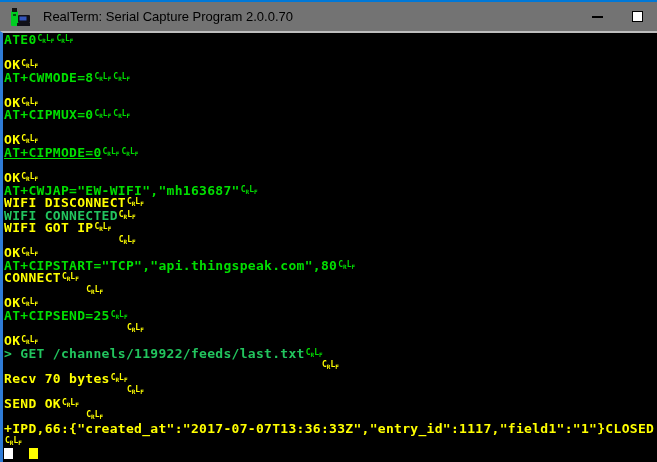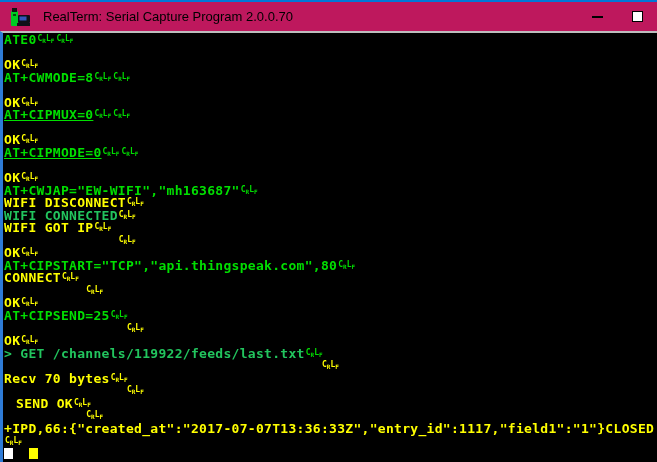--- a/index.html
+++ b/index.html
@@ -6,21 +6,21 @@
   .window{
     position:relative;
     width:657px;height:462px;
     overflow:hidden;
     background:#000;
     font-family:"Liberation Sans", sans-serif;
   }
   .titlebar{
     box-sizing:border-box;
     height:31px;
-    background:#be185d;
+    background:#737373;
     border-top:2px solid #0078d7;
     display:flex;
     align-items:center;
   }
   .app-icon{
     width:22px;height:20px;
     margin-left:10px;
     flex:0 0 auto;
   }
   .title-text{
@@ -104,21 +104,21 @@
       </div>
     </div>
   </div>
   <div class="terminal">
       <div class="term-line"><span style="color: rgb(0, 223, 0);">ATE0</span><span class="crlf" style="color: rgb(0, 223, 0);"><span>C</span><span class="sub">R</span><span>L</span><span class="sub">F</span></span><span class="crlf" style="color: rgb(0, 223, 0);"><span>C</span><span class="sub">R</span><span>L</span><span class="sub">F</span></span></div>
       <div class="term-line"></div>
       <div class="term-line"><span style="color: rgb(255, 255, 0);">OK</span><span class="crlf" style="color: rgb(255, 255, 0);"><span>C</span><span class="sub">R</span><span>L</span><span class="sub">F</span></span></div>
       <div class="term-line"><span style="color: rgb(0, 223, 0);">AT+CWMODE=8</span><span class="crlf" style="color: rgb(0, 223, 0);"><span>C</span><span class="sub">R</span><span>L</span><span class="sub">F</span></span><span class="crlf" style="color: rgb(0, 223, 0);"><span>C</span><span class="sub">R</span><span>L</span><span class="sub">F</span></span></div>
       <div class="term-line"></div>
       <div class="term-line"><span style="color: rgb(255, 255, 0);">OK</span><span class="crlf" style="color: rgb(255, 255, 0);"><span>C</span><span class="sub">R</span><span>L</span><span class="sub">F</span></span></div>
-      <div class="term-line"><span style="color: rgb(0, 223, 0); text-decoration: underline;">AT+CIPMUX=0</span><span class="crlf" style="color: rgb(0, 223, 0);"><span>C</span><span class="sub">R</span><span>L</span><span class="sub">F</span></span><span class="crlf" style="color: rgb(0, 223, 0);"><span>C</span><span class="sub">R</span><span>L</span><span class="sub">F</span></span></div>
+      <div class="term-line"><span style="color: rgb(0, 223, 0);">AT+CIPMUX=0</span><span class="crlf" style="color: rgb(0, 223, 0);"><span>C</span><span class="sub">R</span><span>L</span><span class="sub">F</span></span><span class="crlf" style="color: rgb(0, 223, 0);"><span>C</span><span class="sub">R</span><span>L</span><span class="sub">F</span></span></div>
       <div class="term-line"></div>
       <div class="term-line"><span style="color: rgb(255, 255, 0);">OK</span><span class="crlf" style="color: rgb(255, 255, 0);"><span>C</span><span class="sub">R</span><span>L</span><span class="sub">F</span></span></div>
       <div class="term-line"><span style="color: rgb(0, 223, 0); text-decoration: underline;">AT+CIPMODE=0</span><span class="crlf" style="color: rgb(0, 223, 0);"><span>C</span><span class="sub">R</span><span>L</span><span class="sub">F</span></span><span class="crlf" style="color: rgb(0, 223, 0);"><span>C</span><span class="sub">R</span><span>L</span><span class="sub">F</span></span></div>
       <div class="term-line"></div>
       <div class="term-line"><span style="color: rgb(255, 255, 0);">OK</span><span class="crlf" style="color: rgb(255, 255, 0);"><span>C</span><span class="sub">R</span><span>L</span><span class="sub">F</span></span></div>
       <div class="term-line"><span style="color: rgb(0, 223, 0);">AT+CWJAP="EW-WIFI","mh163687"</span><span class="crlf" style="color: rgb(0, 223, 0);"><span>C</span><span class="sub">R</span><span>L</span><span class="sub">F</span></span></div>
       <div class="term-line"><span style="color: rgb(255, 255, 0);">WIFI DISCONNECT</span><span class="crlf" style="color: rgb(255, 255, 0);"><span>C</span><span class="sub">R</span><span>L</span><span class="sub">F</span></span></div>
       <div class="term-line"><span style="color: #22c55e;">WIFI CONNECTED</span><span class="crlf" style="color: rgb(255, 255, 0);"><span>C</span><span class="sub">R</span><span>L</span><span class="sub">F</span></span></div>
       <div class="term-line"><span style="color: rgb(255, 255, 0); text-align: center;">WIFI GOT IP</span><span class="crlf" style="color: rgb(255, 255, 0);"><span>C</span><span class="sub">R</span><span>L</span><span class="sub">F</span></span></div>
       <div class="term-line">              <span class="crlf" style="color: rgb(255, 255, 0);"><span>C</span><span class="sub">R</span><span>L</span><span class="sub">F</span></span></div>
@@ -127,19 +127,19 @@
       <div class="term-line"><span style="color: rgb(255, 255, 0);">CONNECT</span><span class="crlf" style="color: rgb(255, 255, 0);"><span>C</span><span class="sub">R</span><span>L</span><span class="sub">F</span></span></div>
       <div class="term-line">          <span class="crlf" style="color: rgb(255, 255, 0);"><span>C</span><span class="sub">R</span><span>L</span><span class="sub">F</span></span></div>
       <div class="term-line"><span style="color: rgb(255, 255, 0);">OK</span><span class="crlf" style="color: rgb(255, 255, 0);"><span>C</span><span class="sub">R</span><span>L</span><span class="sub">F</span></span></div>
       <div class="term-line"><span style="color: rgb(0, 223, 0);">AT+CIPSEND=25</span><span class="crlf" style="color: rgb(0, 223, 0);"><span>C</span><span class="sub">R</span><span>L</span><span class="sub">F</span></span></div>
       <div class="term-line">               <span class="crlf" style="color: rgb(255, 255, 0);"><span>C</span><span class="sub">R</span><span>L</span><span class="sub">F</span></span></div>
       <div class="term-line"><span style="color: rgb(255, 255, 0);">OK</span><span class="crlf" style="color: rgb(255, 255, 0);"><span>C</span><span class="sub">R</span><span>L</span><span class="sub">F</span></span></div>
       <div class="term-line"><span style="color: #22c55e;">&gt; GET /channels/119922/feeds/last.txt</span><span class="crlf" style="color: rgb(0, 223, 0);"><span>C</span><span class="sub">R</span><span>L</span><span class="sub">F</span></span></div>
       <div class="term-line">                                       <span class="crlf" style="color: rgb(255, 255, 0);"><span>C</span><span class="sub">R</span><span>L</span><span class="sub">F</span></span></div>
       <div class="term-line"><span style="color: rgb(255, 255, 0);">Recv 70 bytes</span><span class="crlf" style="color: rgb(255, 255, 0);"><span>C</span><span class="sub">R</span><span>L</span><span class="sub">F</span></span></div>
       <div class="term-line">               <span class="crlf" style="color: rgb(255, 255, 0);"><span>C</span><span class="sub">R</span><span>L</span><span class="sub">F</span></span></div>
-      <div class="term-line"><span style="color: rgb(255, 255, 0); margin-left: 12px;">SEND OK</span><span class="crlf" style="color: rgb(255, 255, 0);"><span>C</span><span class="sub">R</span><span>L</span><span class="sub">F</span></span></div>
+      <div class="term-line"><span style="color: rgb(255, 255, 0);">SEND OK</span><span class="crlf" style="color: rgb(255, 255, 0);"><span>C</span><span class="sub">R</span><span>L</span><span class="sub">F</span></span></div>
       <div class="term-line">          <span class="crlf" style="color: rgb(255, 255, 0);"><span>C</span><span class="sub">R</span><span>L</span><span class="sub">F</span></span></div>
       <div class="term-line"><span style="color: rgb(255, 255, 0);">+IPD,66:{"created_at":"2017-07-07T13:36:33Z","entry_id":1117,"field1":"1"}CLOSED</span></div>
       <div class="term-line"><span class="crlf" style="color: rgb(255, 255, 0);"><span>C</span><span class="sub">R</span><span>L</span><span class="sub">F</span></span></div>
       <div class="term-line"><span class="cursor" style="background: rgb(255, 255, 255);"></span>  <span class="cursor" style="background: rgb(255, 255, 0);"></span></div>
     </div>
 </div>
 
 </body></html>

